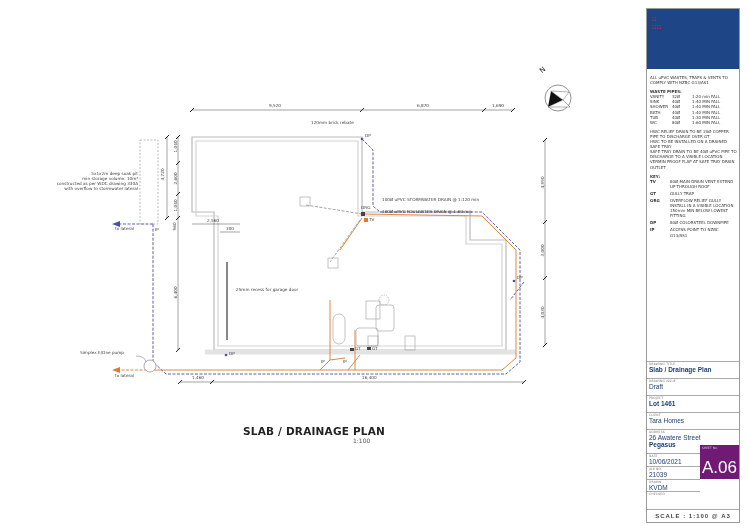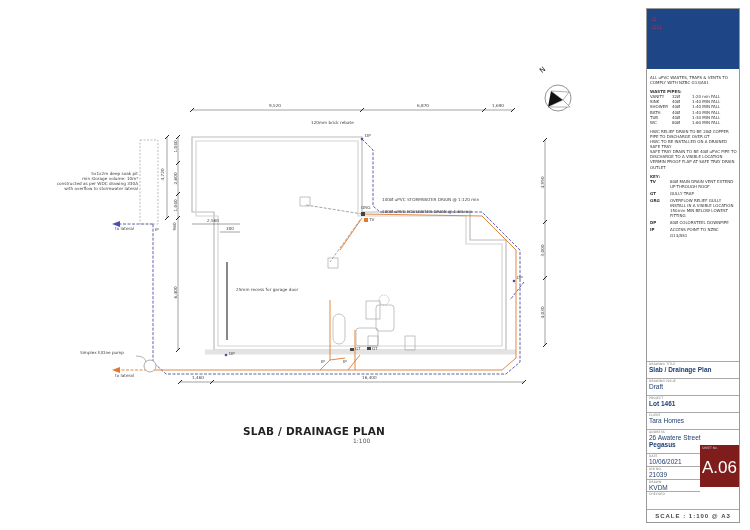--- a/index.html
+++ b/index.html
@@ -19,21 +19,21 @@
   .pipe-row { display:flex; }
   .pipe-row span:nth-child(1){ width:22px; }
   .pipe-row span:nth-child(2){ width:20px; }
   .key-row { display:flex; margin-bottom:2px; }
   .key-row .k { width:20px; font-weight:bold; }
   .key-row .v { width:66px; }
   .tb-field { position:absolute; left:0; width:92px; border-top:1px solid #aaa; box-sizing:border-box; }
   .tb-field .cap { font-size:3px; color:#777; padding-left:2px; line-height:4px; letter-spacing:0.2px; }
   .tb-field .val { font-family:"Liberation Sans", sans-serif; font-size:6.5px; color:#1e3f73; padding-left:2px; line-height:7px; }
   .tb-field .val.b { font-weight:bold; }
-  .tb-sheet { position:absolute; left:53px; top:431px; width:39px; height:42px; background:#7f1d1d; }
+  .tb-sheet { position:absolute; left:53px; top:431px; width:39px; height:34px; background:#701a75; }
   .tb-sheet .cap { font-size:3px; color:#c9d4ea; padding:1px 2px; }
   .tb-sheet .num { position:absolute; left:0; width:39px; top:13px; text-align:center; font-family:"Liberation Sans", sans-serif; font-size:17px; color:#ffffff; }
   .tb-scale { position:absolute; left:0; bottom:0; width:92px; height:12px; border-top:1px solid #aaa; text-align:center; font-family:"Liberation Sans", sans-serif; font-weight:bold; font-size:6px; letter-spacing:1px; color:#444; line-height:12px; }
 </style>
 </head>
 <body>
 
 <div id="drawing">
   <svg width="615" height="530" viewBox="0 0 615 530">
 

